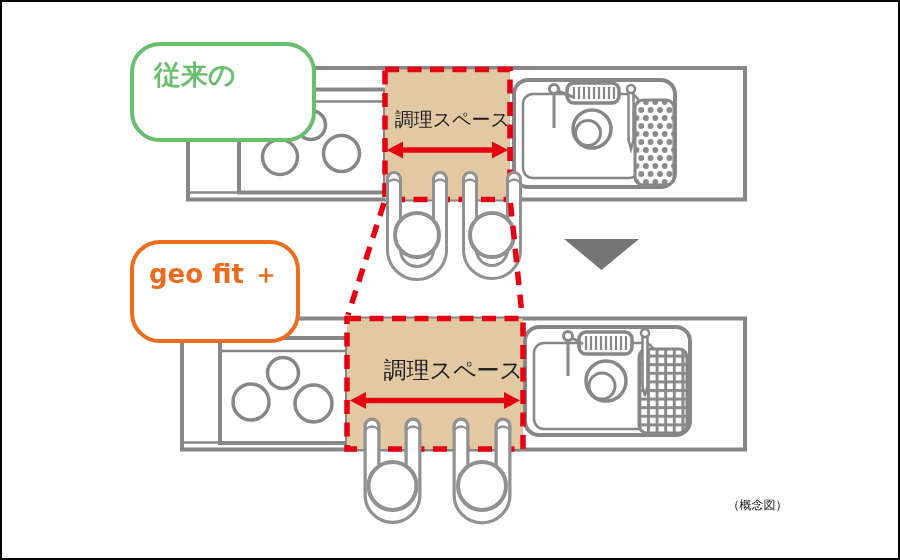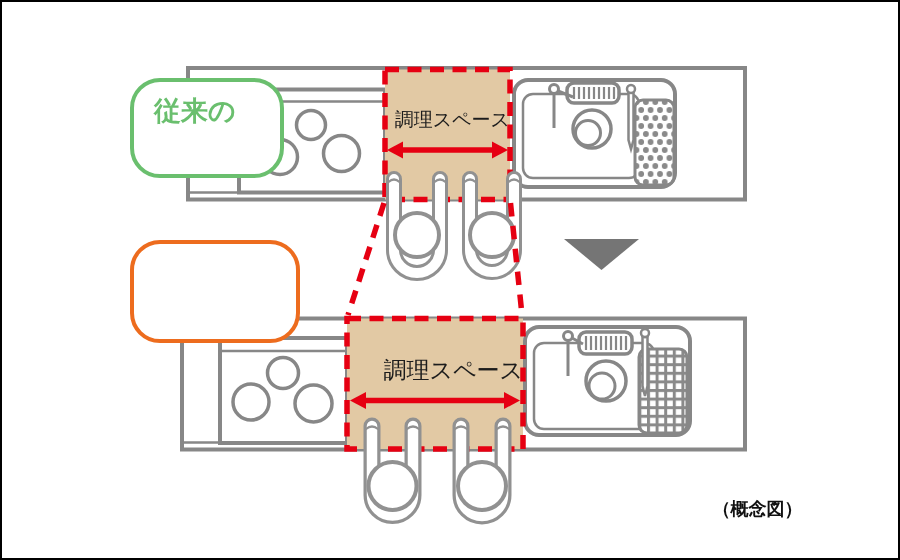--- a/index.html
+++ b/index.html
@@ -25,38 +25,38 @@
   .hand-i{stroke:#fff; fill:none; stroke-linecap:round;}
   .hand-c{fill:#fff; stroke:var(--hand-gray); stroke-width:4;}
   .nail{stroke:var(--hand-gray); stroke-width:2.2; fill:none; stroke-linecap:round;}
   .tri{fill:var(--arrow-gray);}
   
   .tag{
     position:absolute; background:#fff; box-sizing:border-box;
     border-radius:30px; font-weight:bold; white-space:nowrap;
   }
   .tag-conventional{
-    left:128px; top:40px; width:154px; height:100px;
+    left:128px; top:40px; width:186px; height:100px;
     border:4.5px solid var(--green); color:var(--green);
-    font-size:27px; line-height:37px; padding:10px 0 16px 20px;margin-top:36px;
+    font-size:27px; line-height:37px; padding:10px 0 16px 20px;
   }
   .tag-new{
     left:128px; top:238px; width:170px; height:103px;
     border:4.5px solid var(--orange); color:var(--orange);
     font-size:26px; line-height:38px; padding:11px 0 0 15px;
   }
   .space-label{
     position:absolute; color:var(--ink); text-align:right; white-space:nowrap;
   }
   .space-label.top{left:383px; top:105px; width:125px; font-size:19px;}
   .space-label.bottom{left:345px; top:353px; width:176px; font-size:23px;}
   .caption{
     position:absolute; left:698px; top:495px; width:115px; text-align:center;
-    font-size:18px; color:#111;
-    font-family:"Liberation Serif","DejaVu Serif",serif; white-space:nowrap;font-weight:bold;
+    font-size:12px; color:#111;
+    font-family:"Liberation Serif","DejaVu Serif",serif; white-space:nowrap;
   }
 </style>
 </head>
 <body>
 
 <div class="frame">
 
   <svg width="900" height="560" viewBox="0 0 900 560">
     <defs>
       <pattern id="dots" width="9.4" height="16" patternUnits="userSpaceOnUse">
@@ -176,19 +176,20 @@
     </g>
 
     <polygon class="tri" points="562,237 637,237 599.5,268"></polygon>
   </svg>
 
   <div class="tag tag-conventional">
     <div>従来の</div>
   </div>
 
   <div class="tag tag-new">
+    <div>geo fit ＋</div>
   </div>
 
   <div class="space-label top">調理スペース</div>
   <div class="space-label bottom">調理スペース</div>
 
   <div class="caption">（概念図）</div>
 </div>
 
 </body></html>

